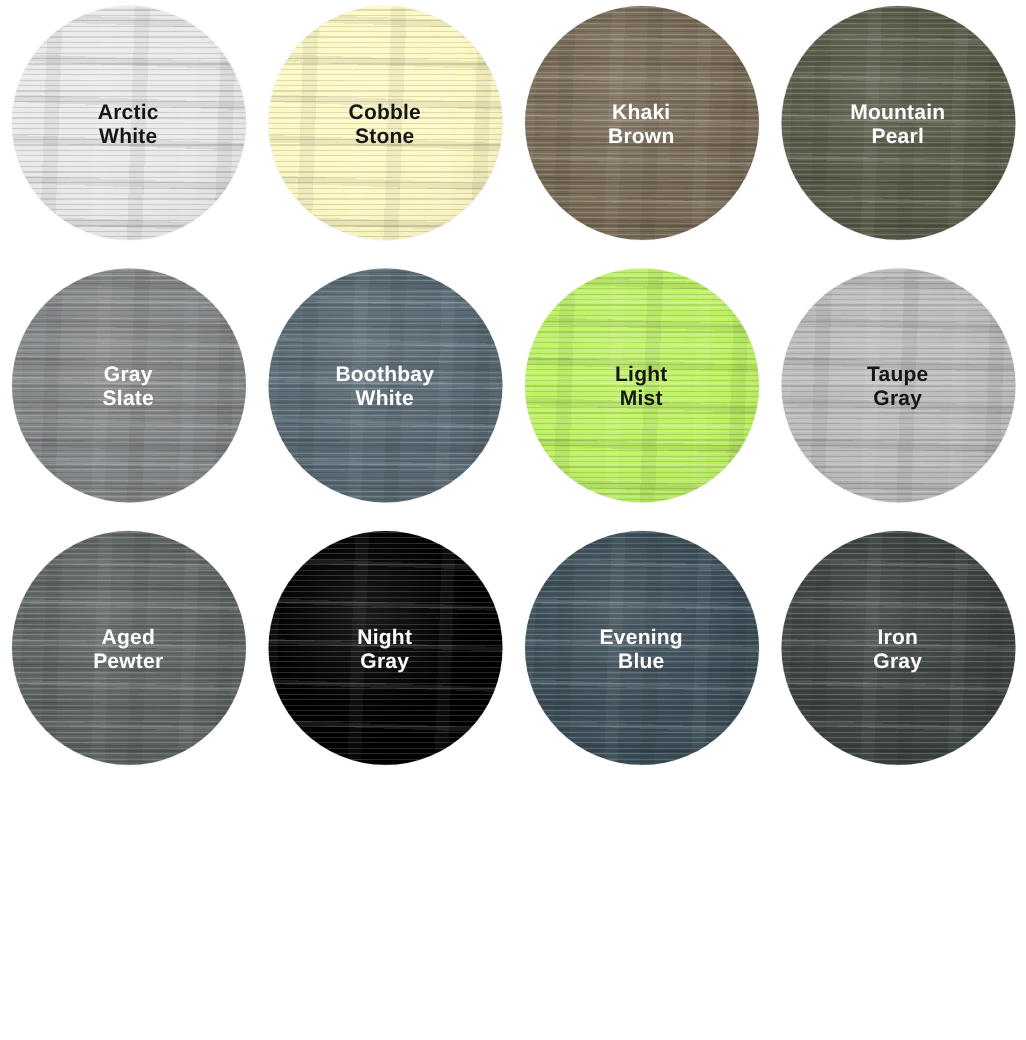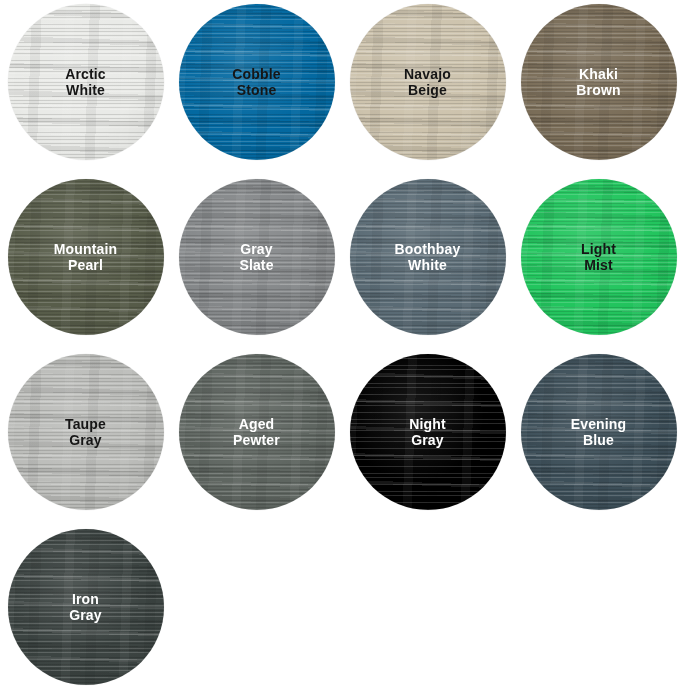--- a/index.html
+++ b/index.html
@@ -131,29 +131,23 @@
 <body>
 
 <div id="swatch-grid">
     <div class="swatch-cell">
       <div class="swatch-circle" style="background-color: rgb(233, 234, 231);">
         <div class="swatch-label on-light">Arctic
 White</div>
       </div>
     </div>
     <div class="swatch-cell">
-      <div class="swatch-circle" style="background-color: #0369a1;">
+      <div class="swatch-circle" style="background-color: #fef9c3;">
         <div class="swatch-label on-light">Cobble
 Stone</div>
-      </div>
-    </div>
-    <div class="swatch-cell">
-      <div class="swatch-circle" style="background-color: rgb(205, 195, 173);">
-        <div class="swatch-label on-light">Navajo
-Beige</div>
       </div>
     </div>
     <div class="swatch-cell">
       <div class="swatch-circle" style="background-color: rgb(122, 109, 88);">
         <div class="swatch-label on-dark">Khaki
 Brown</div>
       </div>
     </div>
     <div class="swatch-cell">
       <div class="swatch-circle" style="background-color: rgb(88, 93, 74);">
@@ -167,21 +161,21 @@
 Slate</div>
       </div>
     </div>
     <div class="swatch-cell">
       <div class="swatch-circle" style="background-color: rgb(90, 107, 117);">
         <div class="swatch-label on-dark">Boothbay
 White</div>
       </div>
     </div>
     <div class="swatch-cell">
-      <div class="swatch-circle" style="background-color: #22c55e;">
+      <div class="swatch-circle" style="background-color: #bef264;">
         <div class="swatch-label on-light">Light
 Mist</div>
       </div>
     </div>
     <div class="swatch-cell">
       <div class="swatch-circle" style="background-color: rgb(188, 189, 186);">
         <div class="swatch-label on-light">Taupe
 Gray</div>
       </div>
     </div>

